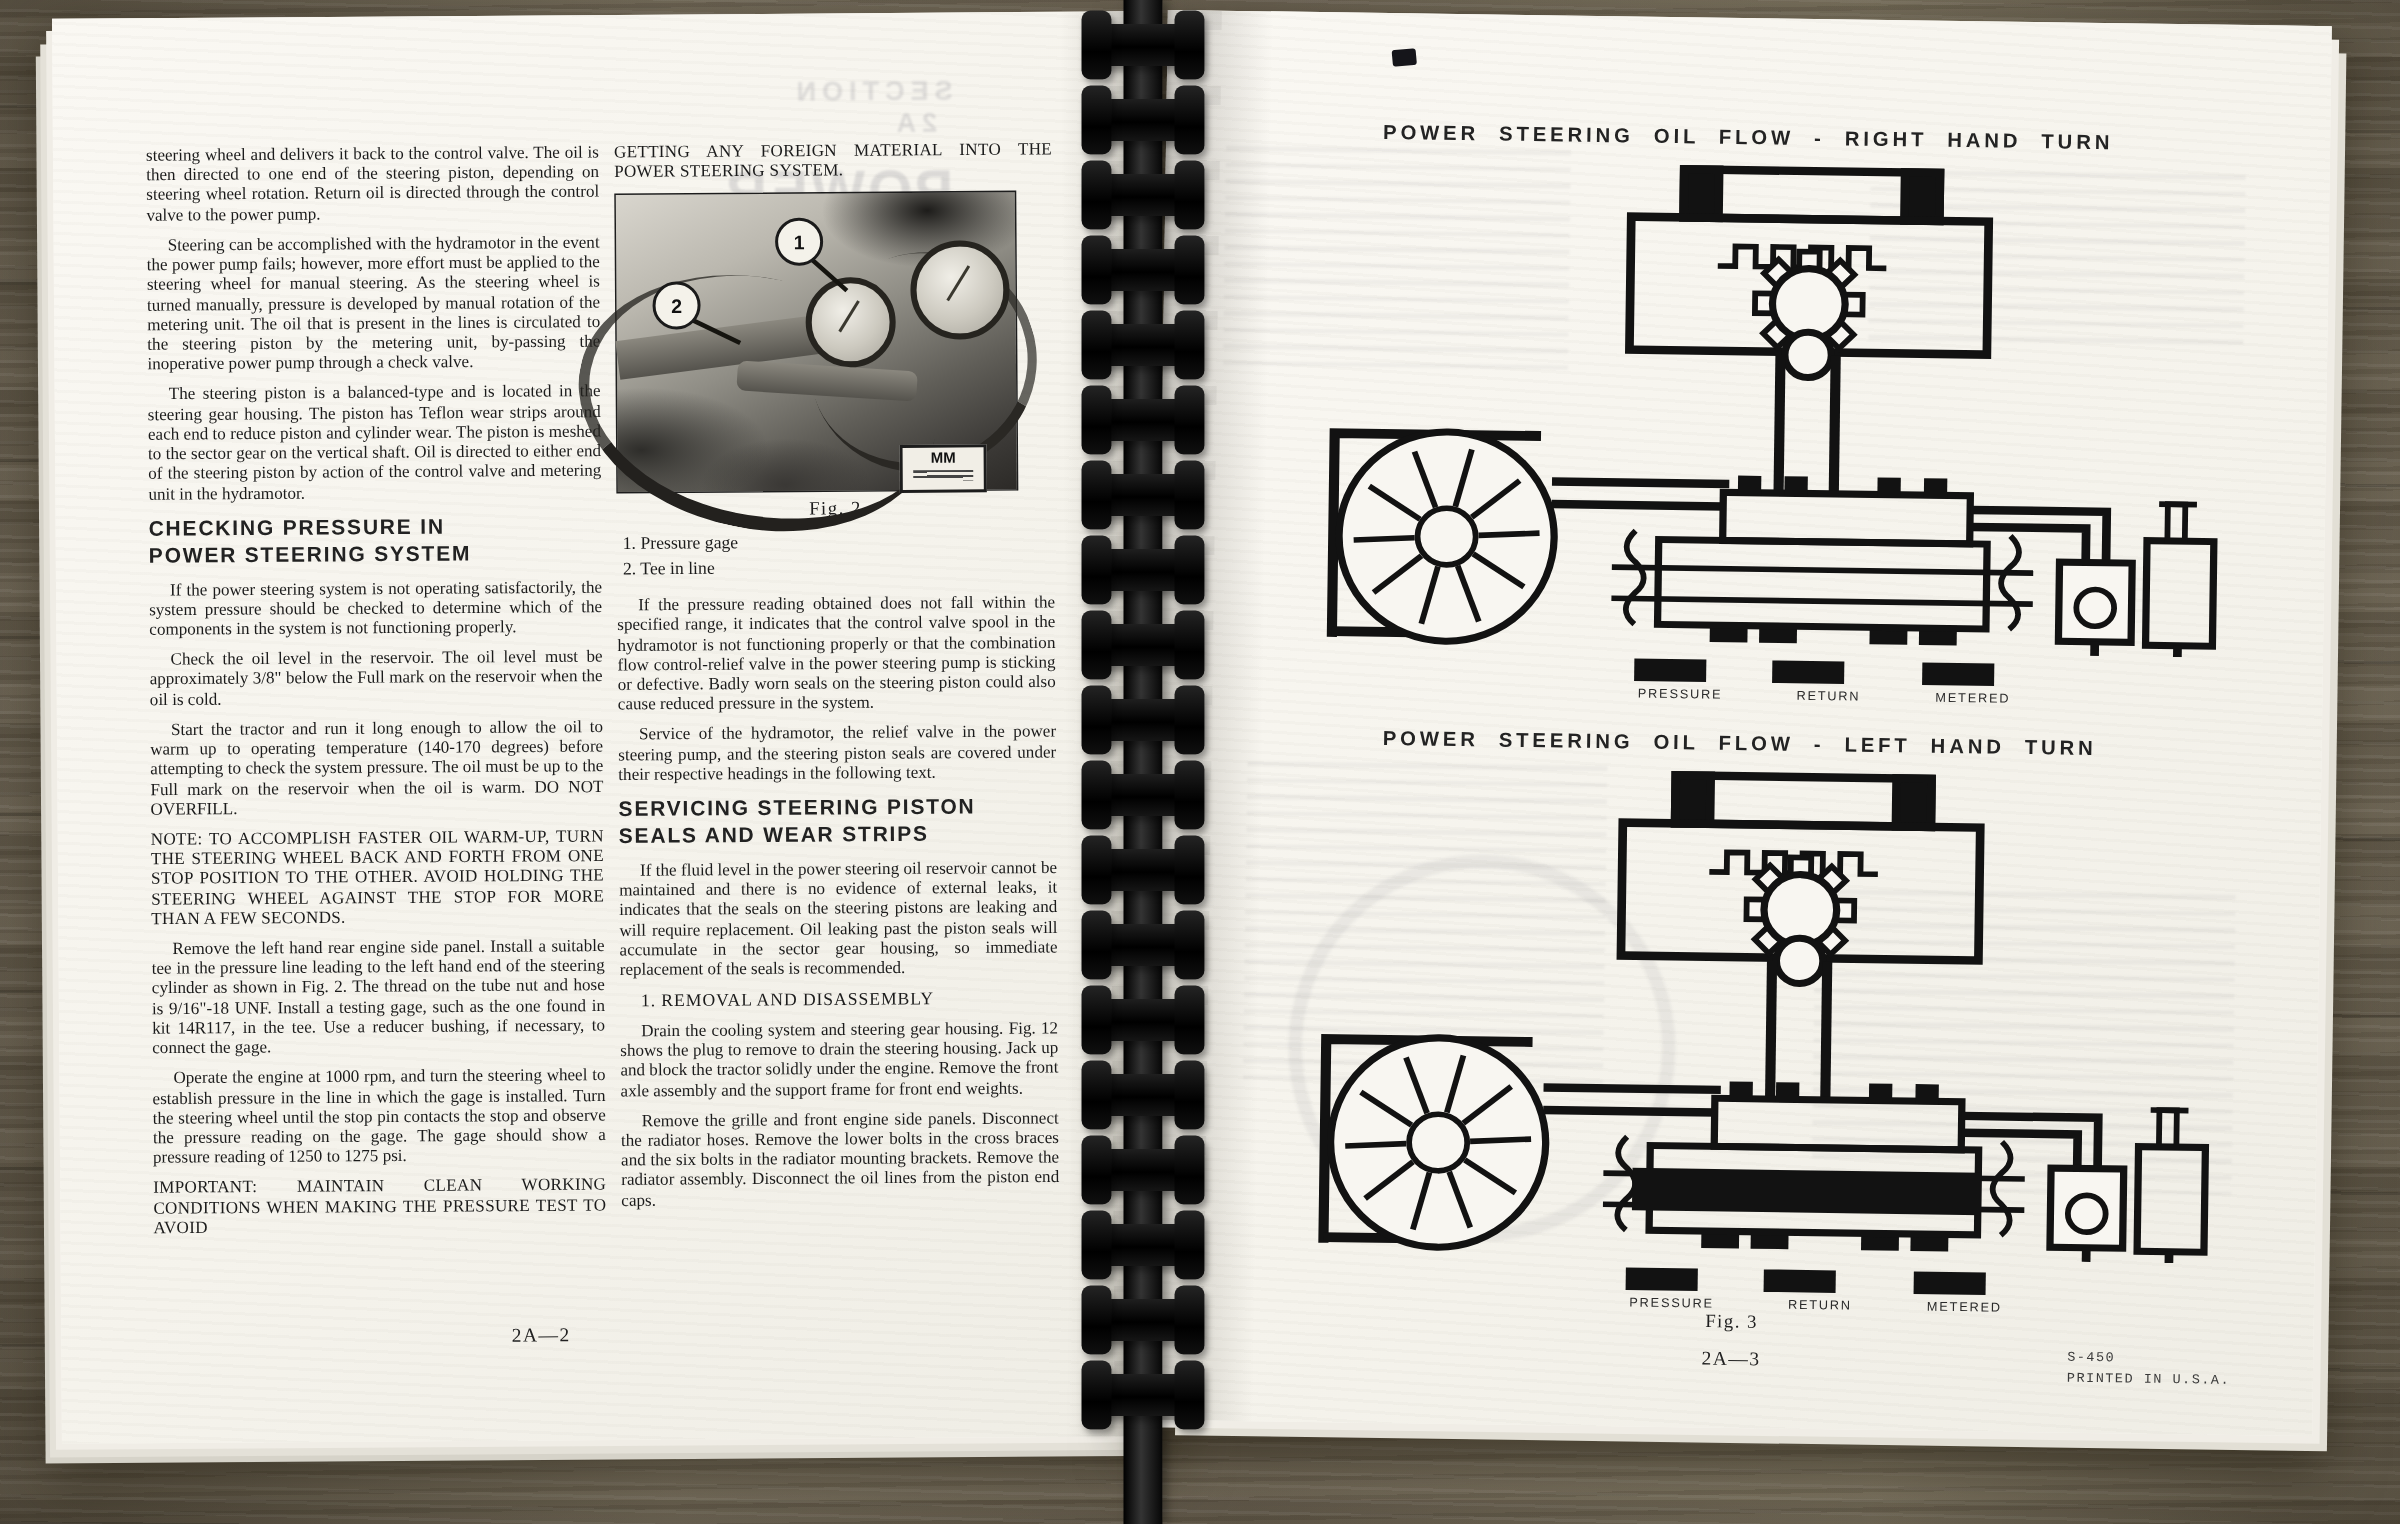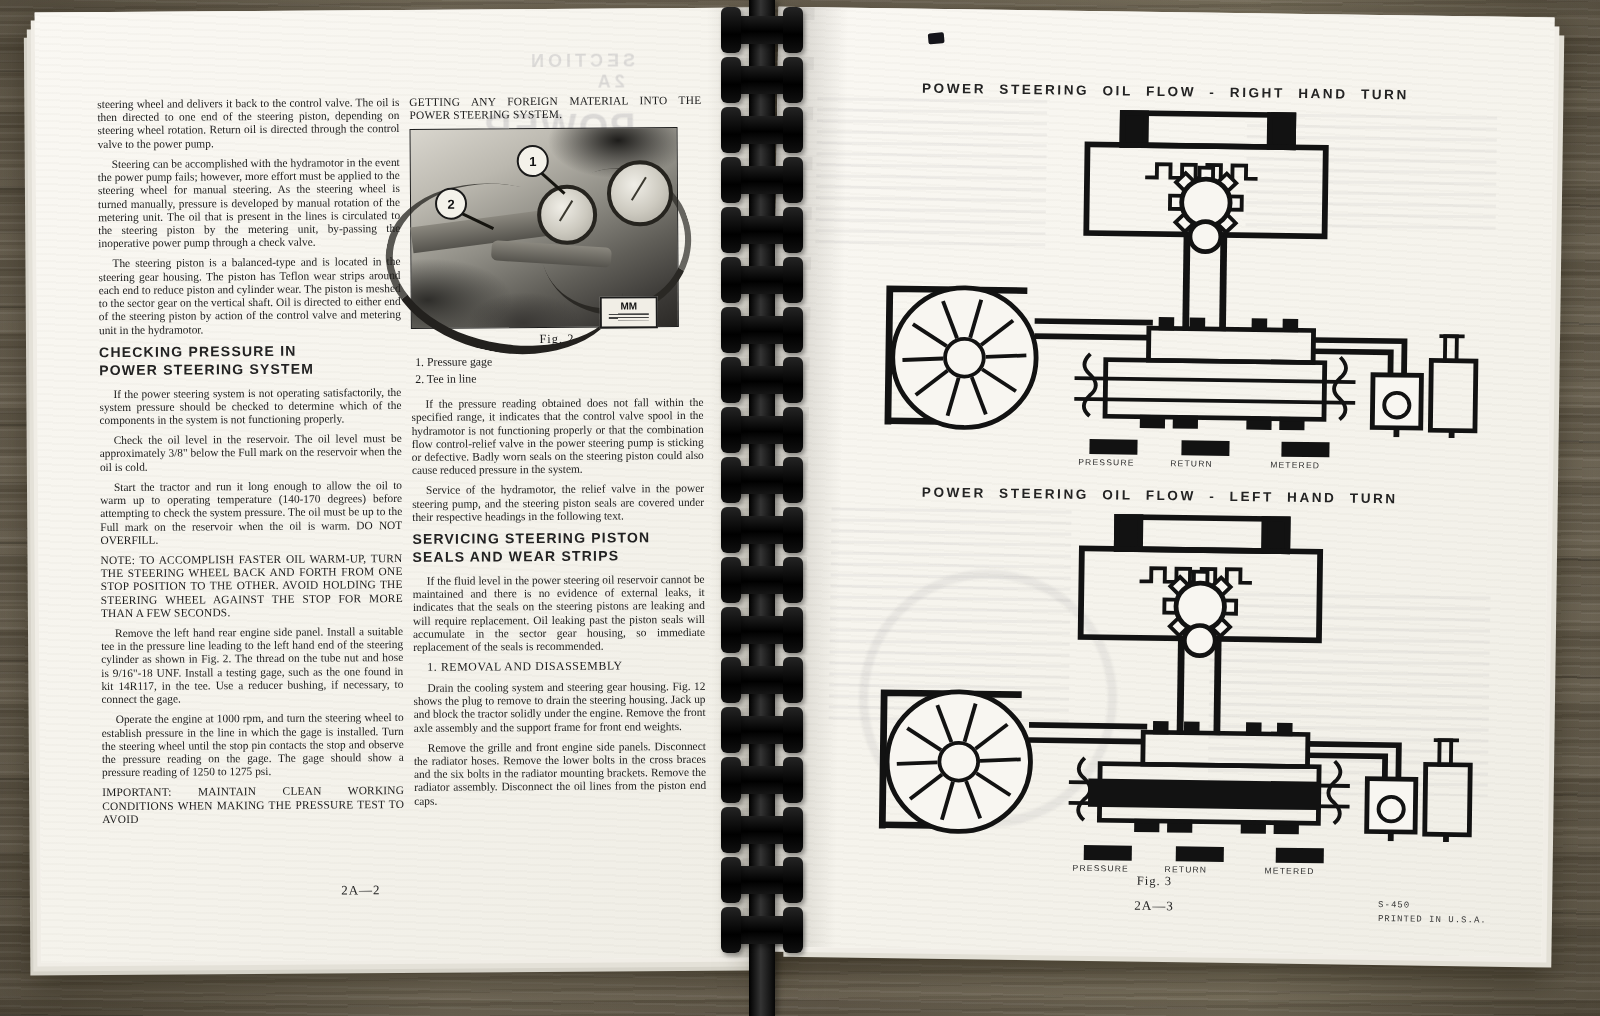--- a/index.html
+++ b/index.html
@@ -78,21 +78,21 @@
     background:repeating-linear-gradient(180deg,#444 0 1.5px,transparent 1.5px 3.5px);}
   .figcap{text-align:center;font-size:12.5px;letter-spacing:1px;color:#1d1d1d;margin:2px 0 6px;}
   .figlist{font-size:11.8px;line-height:1.45;margin:0 0 10px 4px;color:#1b1b1b;}
 
   
   .dtitle{position:absolute;left:0;width:776px;text-align:center;color:#232323;
     font-family:"Liberation Sans",sans-serif;font-weight:600;font-size:13.5px;
     letter-spacing:2.6px;word-spacing:7px;}
   .schem{position:absolute;left:88px;width:620px;height:330px;}
   .legendrow{position:absolute;left:88px;width:620px;height:34px;}
-  .litem{position:absolute;top:0;width:70px;text-align:left;}
+  .litem{position:absolute;top:0;width:70px;text-align:right;}
   .sw{width:48px;height:15px;background:#121212;margin:0 auto 3px;}
   .llabel{font-family:"Liberation Sans",sans-serif;font-size:8.5px;letter-spacing:1.2px;color:#2a2a2a;}
   .fig3cap{position:absolute;left:0;width:776px;text-align:center;font-size:12.5px;letter-spacing:1px;color:#1d1d1d;}
   .pn-right{left:0;width:776px;}
   .formblock{position:absolute;left:612px;top:884px;font-family:"Liberation Mono",monospace;
     font-size:9px;line-height:1.5;letter-spacing:1px;color:#3a3a3a;}
   .inkmark{position:absolute;left:150px;top:24px;width:16px;height:11px;background:#15151a;transform:rotate(-6deg);border-radius:2px;}
   .gtext{position:absolute;opacity:.5;filter:blur(.7px);
     background:repeating-linear-gradient(180deg, rgba(92,92,104,.12) 0 3px, rgba(0,0,0,0) 3px 11px);}
   .gcircle{position:absolute;border-radius:50%;border:9px solid rgba(100,100,112,.09);filter:blur(1.2px);}

